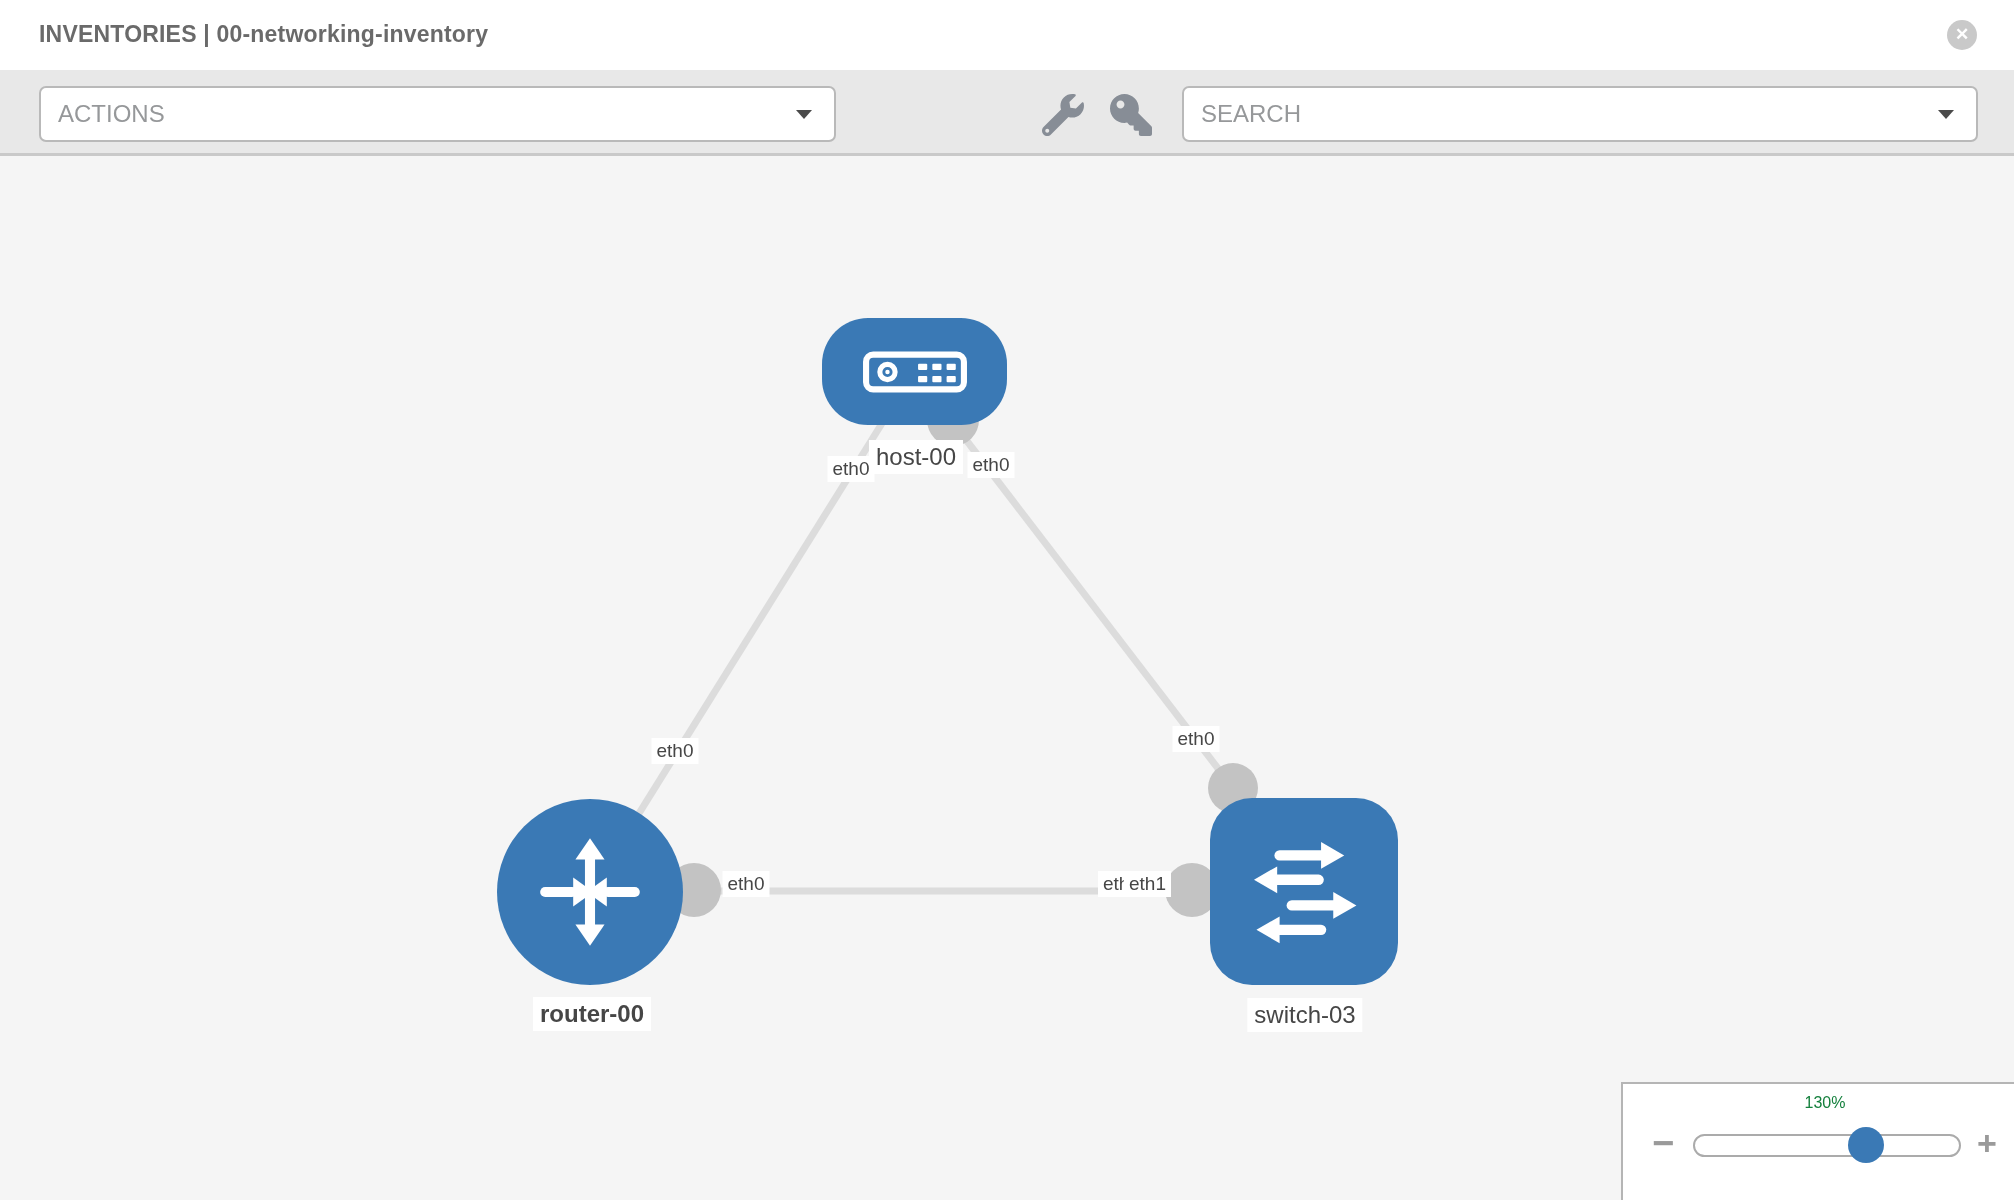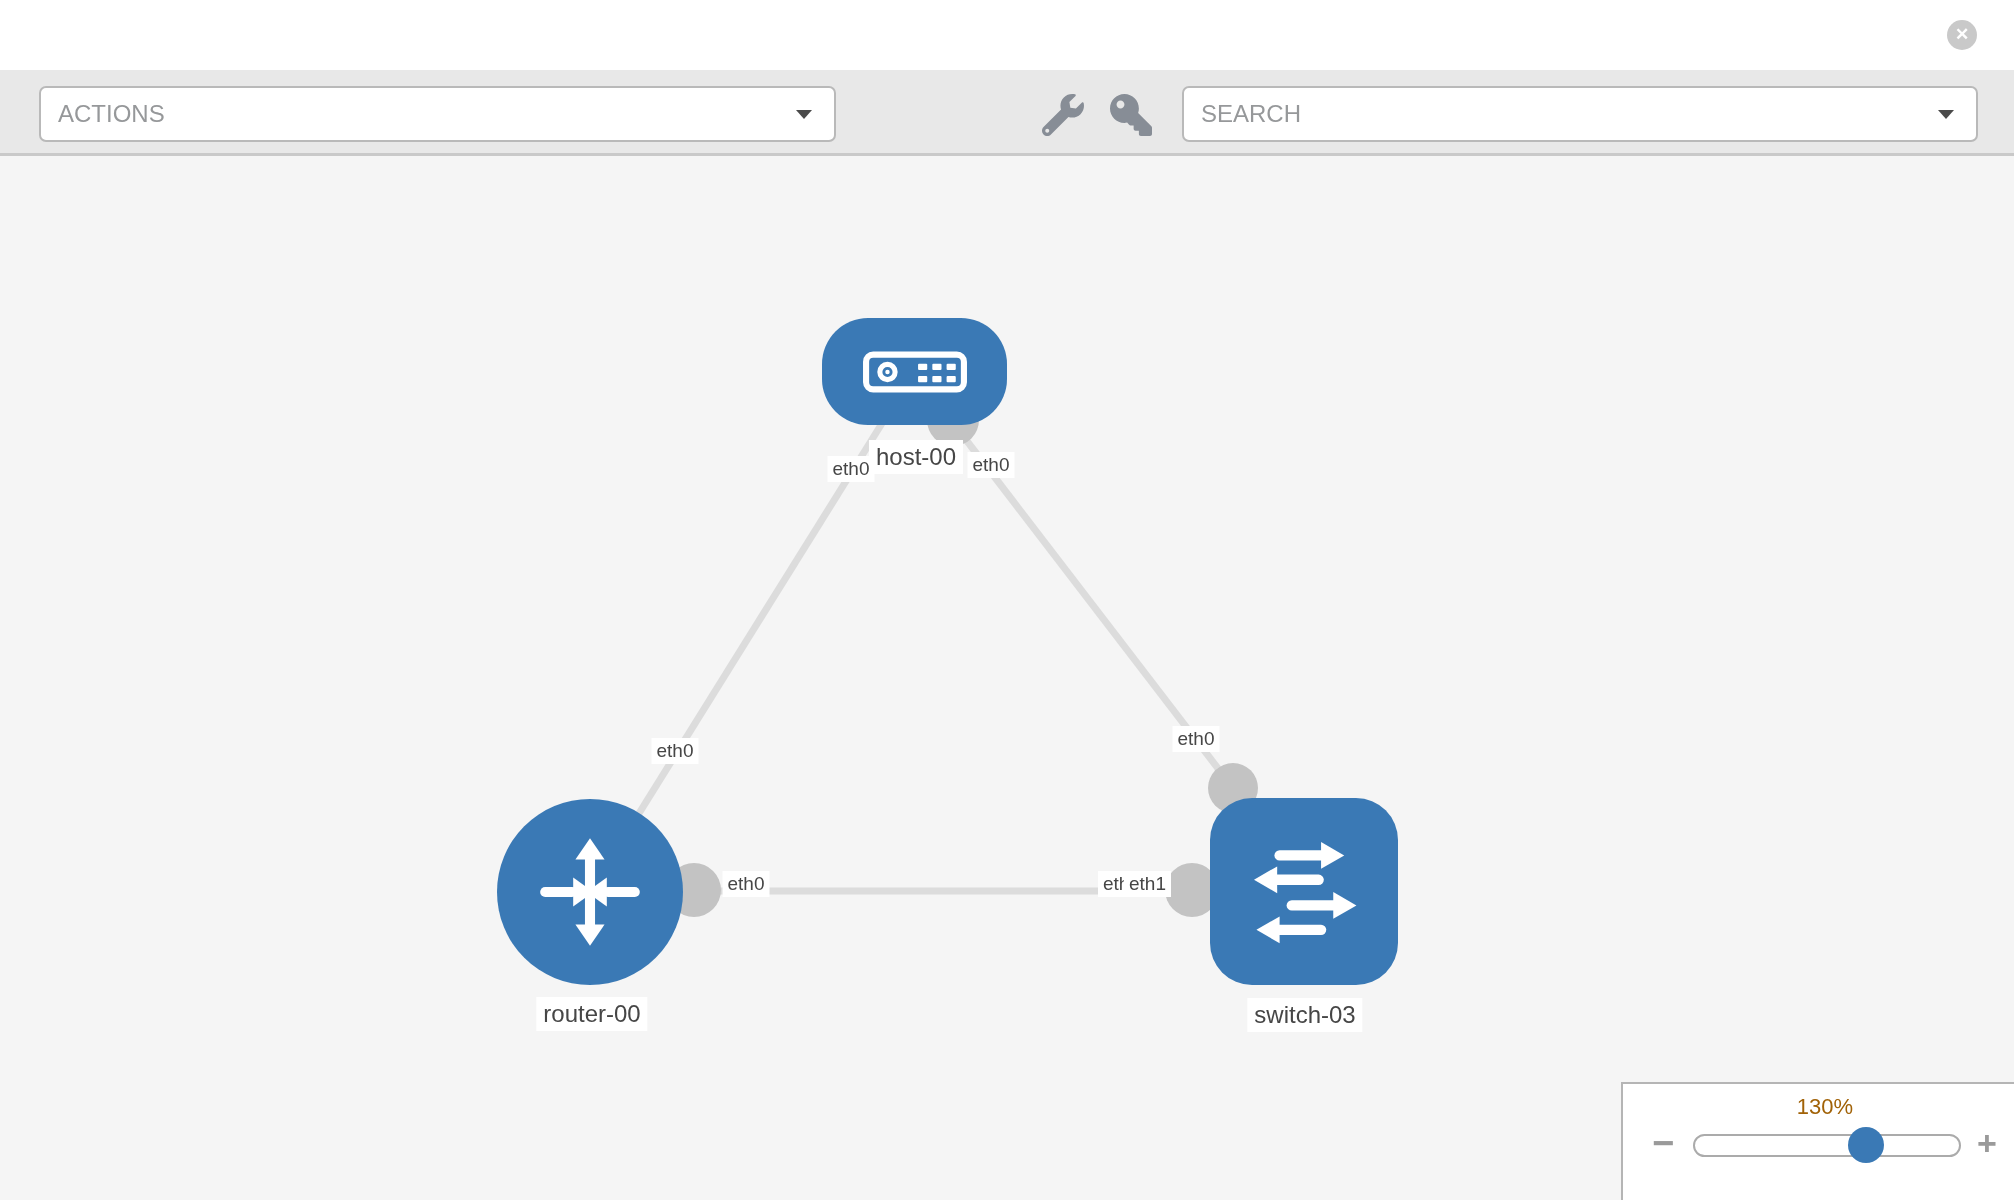--- a/index.html
+++ b/index.html
@@ -49,34 +49,35 @@
   .iface-pair { position:absolute; transform:translateY(-50%); }
   .iface-pair .base { background:#ffffff; color:#464646; font-size:19px;
     padding:2px 5px; display:inline-block; }
   .iface-pair .over { position:absolute; left:26px; top:0; background:#ffffff;
     color:#464646; font-size:19px; padding:2px 5px; display:inline-block;text-align:center; }
 
   
   .zoom-panel { position:absolute; left:1621px; top:926px; width:420px; height:300px;
     background:#ffffff; border:2px solid #b5b5b5; }
   .zoom-percent { position:absolute; left:202px; top:10px; transform:translateX(-50%);
-    font-size:22px; color:#a16207; }
+    font-size:16px; color:#15803d; }
   .zoom-minus, .zoom-plus { position:absolute; top:61px; transform:translate(-50%,-54%);
     color:#9a9a9a; font-weight:700; cursor:pointer; }
   .zoom-minus { left:40px; font-size:38px; }
   .zoom-plus { left:364px; font-size:34px; }
   .zoom-track { position:absolute; left:70px; top:50px; width:268px; height:23px;
     background:#ffffff; border:2px solid #ababab; border-radius:12px; cursor:pointer; }
   .zoom-thumb { position:absolute; left:225px; top:43px; width:36px; height:36px;
     border-radius:50%; background:#3a79b5; cursor:grab; }
 </style>
 </head>
 <body>
 
 <div class="header">
+  <div class="page-title">INVENTORIES | 00-networking-inventory</div>
   <div class="close-btn">
     <span>✕</span>
   </div>
 </div>
 
 <div class="toolbar">
   <div class="dropdown dd-actions">
     <span class="dd-label">ACTIONS</span>
     <span class="caret"></span>
   </div>
@@ -153,21 +154,21 @@
           <polygon points="28,29 28,51 9,40" stroke="none"></polygon>
         <path d="M40 61 L76 61"></path>
           <polygon points="74,50 74,72 93,61" stroke="none"></polygon>
         <path d="M64 81 L28 81"></path>
           <polygon points="30,70 30,92 11,81" stroke="none"></polygon>
       </g>
     </svg>
   </div>
 
   <div class="lbl node-lbl" style="left:916px; top:301px;">host-00</div>
-  <div class="lbl node-lbl" style="left:592px; top:858px;">router-00</div>
+  <div class="lbl node-lbl" style="left:592px; top:858px;font-weight:bold;">router-00</div>
   <div class="lbl node-lbl" style="left:1305px; top:859px;">switch-03</div>
 
   <div class="lbl iface-lbl" style="left:675px; top:595px;">eth0</div>
   <div class="lbl iface-lbl" style="left:851px; top:313px;">eth0</div>
 
   <div class="lbl iface-lbl" style="left:991px; top:309px;">eth0</div>
   <div class="lbl iface-lbl" style="left:1196px; top:583px;">eth0</div>
 
   <div class="lbl iface-lbl" style="left:746px; top:728px;">eth0</div>
   <div class="iface-pair" style="left:1098px; top:728px;">

